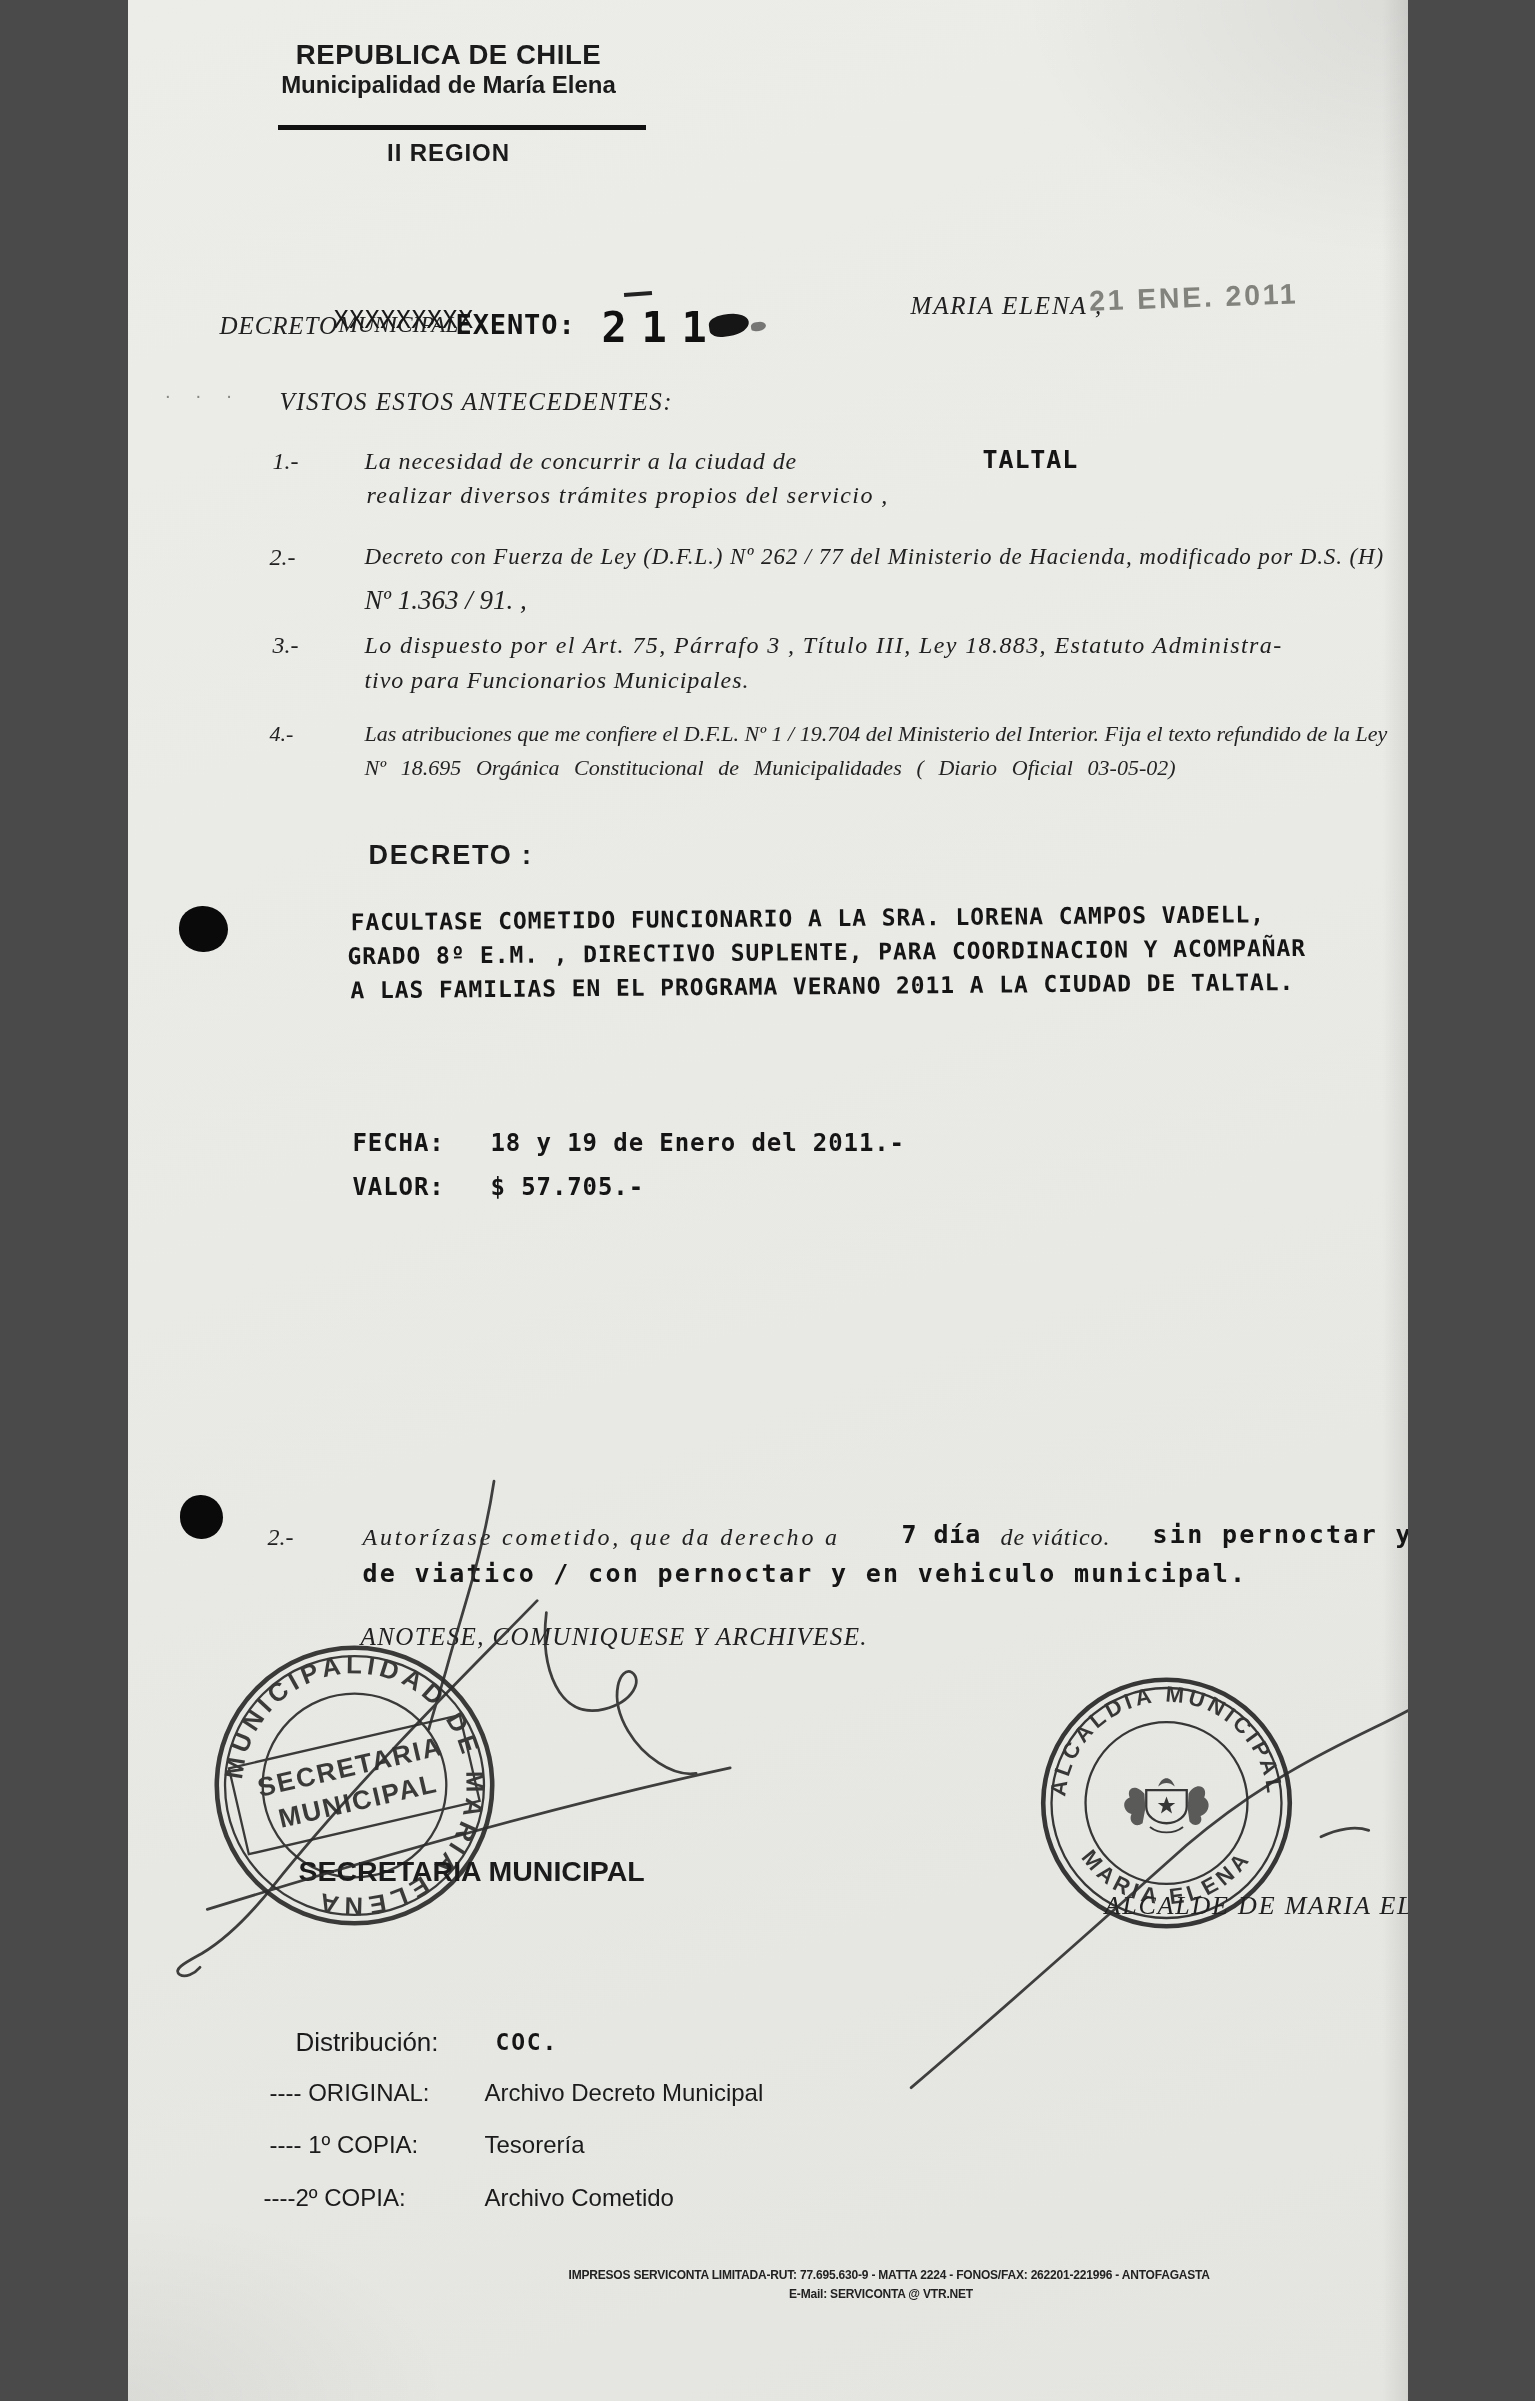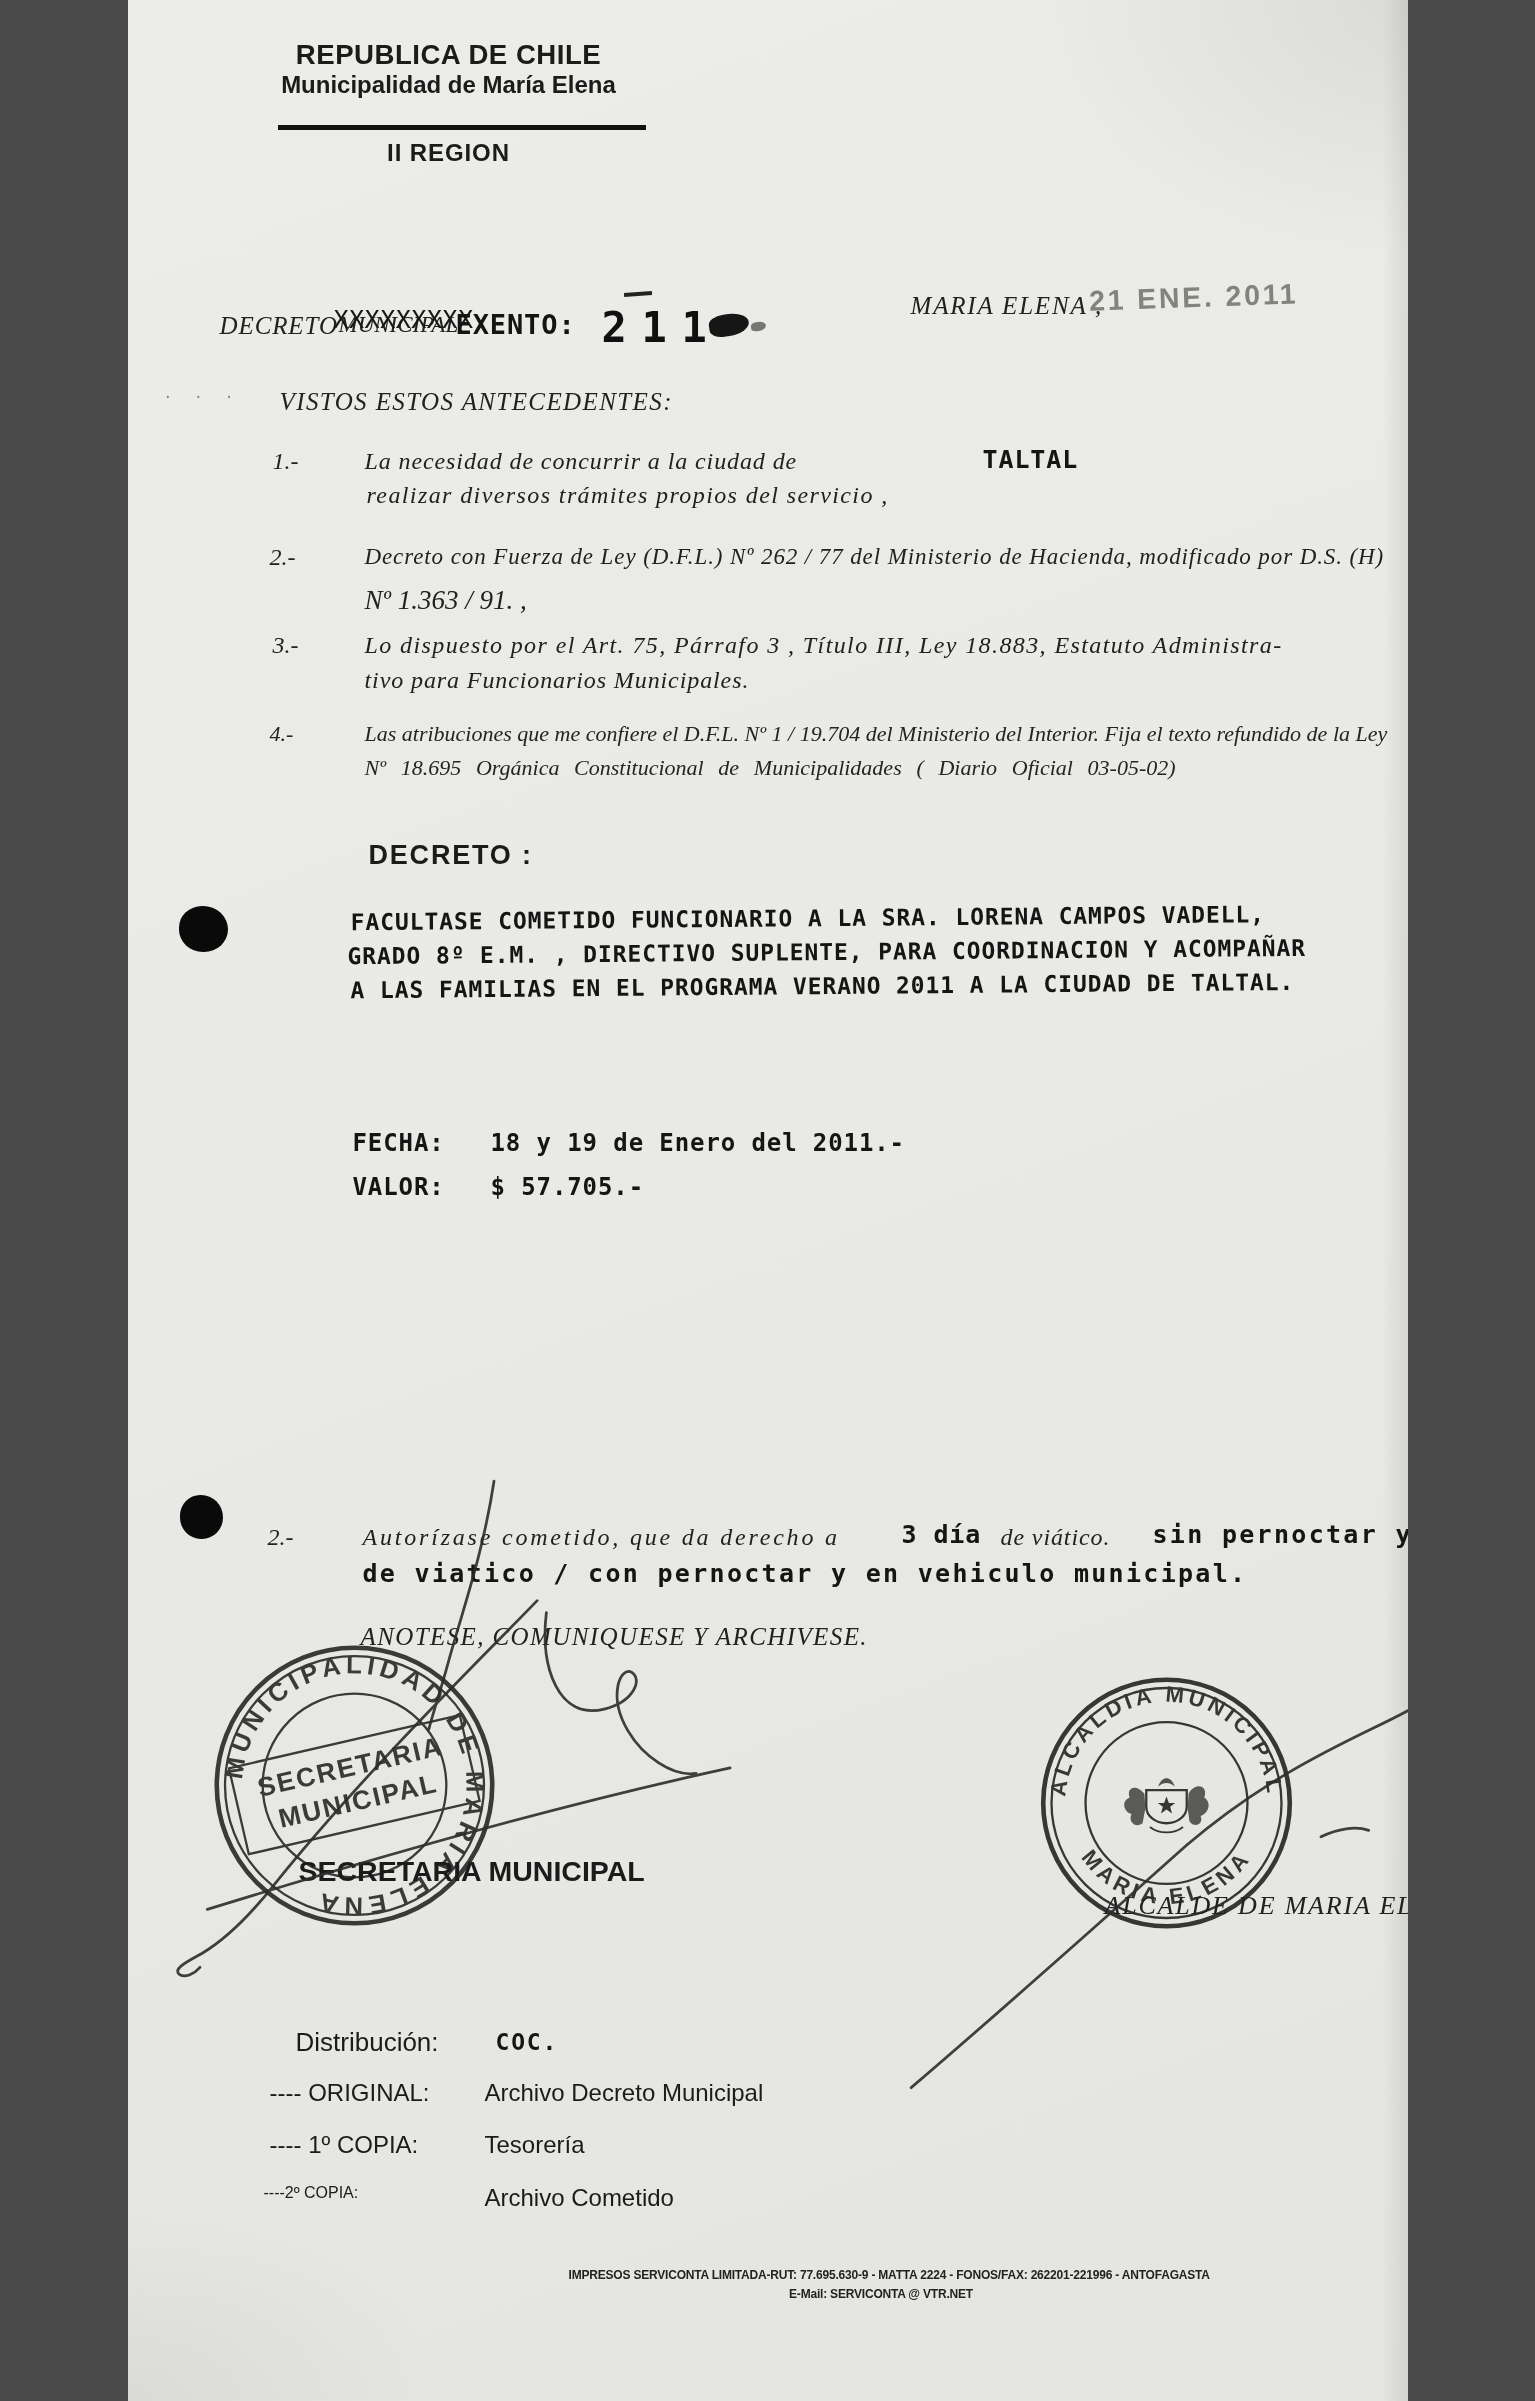--- a/index.html
+++ b/index.html
@@ -83,21 +83,21 @@
     <div class="mono tw" style="font-size:23px;line-height:34px;margin-left:-0.9px;">A LAS FAMILIAS EN EL PROGRAMA VERANO 2011 A LA CIUDAD DE TALTAL.</div>
   </div>
 
   <div class="abs mono tw" style="left:225px;top:1129px;font-size:24px;">FECHA:</div>
   <div class="abs mono tw" style="left:363px;top:1129px;font-size:24px;">18 y 19 de Enero del 2011.-</div>
   <div class="abs mono tw" style="left:225px;top:1173px;font-size:24px;">VALOR:</div>
   <div class="abs mono tw" style="left:363px;top:1173px;font-size:24px;">$  57.705.-</div>
 
   <div class="abs ser it" style="left:140px;top:1524px;">2.-</div>
   <div class="abs ser it" style="left:235px;top:1524px;letter-spacing:2.8px;">Autorízase cometido, que da derecho a</div>
-  <div class="abs mono tw" style="left:774px;top:1520px;font-size:25px;">3 día</div>
+  <div class="abs mono tw" style="left:774px;top:1520px;font-size:25px;">7 día</div>
   <div class="abs ser it" style="left:873px;top:1524px;letter-spacing:0.9px;">de viático.</div>
   <div class="abs mono tw" style="left:1025px;top:1520px;font-size:25px;letter-spacing:2.3px;">sin pernoctar y 1 día</div>
   <div class="abs mono tw" style="left:235px;top:1559px;font-size:25px;letter-spacing:2.3px;">de viatico / con pernoctar y en vehiculo municipal.</div>
 
   <div class="abs ser it" style="left:233px;top:1623px;font-size:25px;letter-spacing:1.4px;">ANOTESE, COMUNIQUESE Y  ARCHIVESE.</div>
 
   <svg class="abs" style="left:75px;top:1634px;opacity:.85;" width="303" height="303" viewBox="0 0 330 330">
     <g fill="none" stroke="#1c1c1c">
       <circle cx="165" cy="165" r="150" stroke-width="5"></circle>
       <circle cx="165" cy="165" r="141" stroke-width="2.5"></circle>
@@ -159,20 +159,20 @@
 
   <div class="abs sans" style="left:168px;top:2027px;font-size:26px;">Distribución:</div>
   <div class="abs mono tw" style="left:368px;top:2029px;font-size:23px;letter-spacing:1.8px;">COC.</div>
 
   <div class="abs sans" style="left:142px;top:2079px;font-size:24px;">---- ORIGINAL:</div>
   <div class="abs sans" style="left:357px;top:2079px;font-size:24px;">Archivo Decreto Municipal</div>
 
   <div class="abs sans" style="left:142px;top:2131px;font-size:24px;">---- 1º COPIA:</div>
   <div class="abs sans" style="left:357px;top:2131px;font-size:24px;">Tesorería</div>
 
-  <div class="abs sans" style="left:136px;top:2184px;font-size:16px;">----2º COPIA:</div>
+  <div class="abs sans" style="left:136px;top:2184px;font-size:24px;">----2º COPIA:</div>
   <div class="abs sans" style="left:357px;top:2184px;font-size:24px;">Archivo Cometido</div>
 
   <div class="abs foot" style="left:441px;top:2268px;width:625px;">IMPRESOS SERVICONTA LIMITADA-RUT: 77.695.630-9 - MATTA 2224 - FONOS/FAX: 262201-221996 - ANTOFAGASTA</div>
   <div class="abs foot" style="left:441px;top:2287px;width:625px;">E-Mail: SERVICONTA @ VTR.NET</div>
 
 </div>
 
 
 </body></html>

